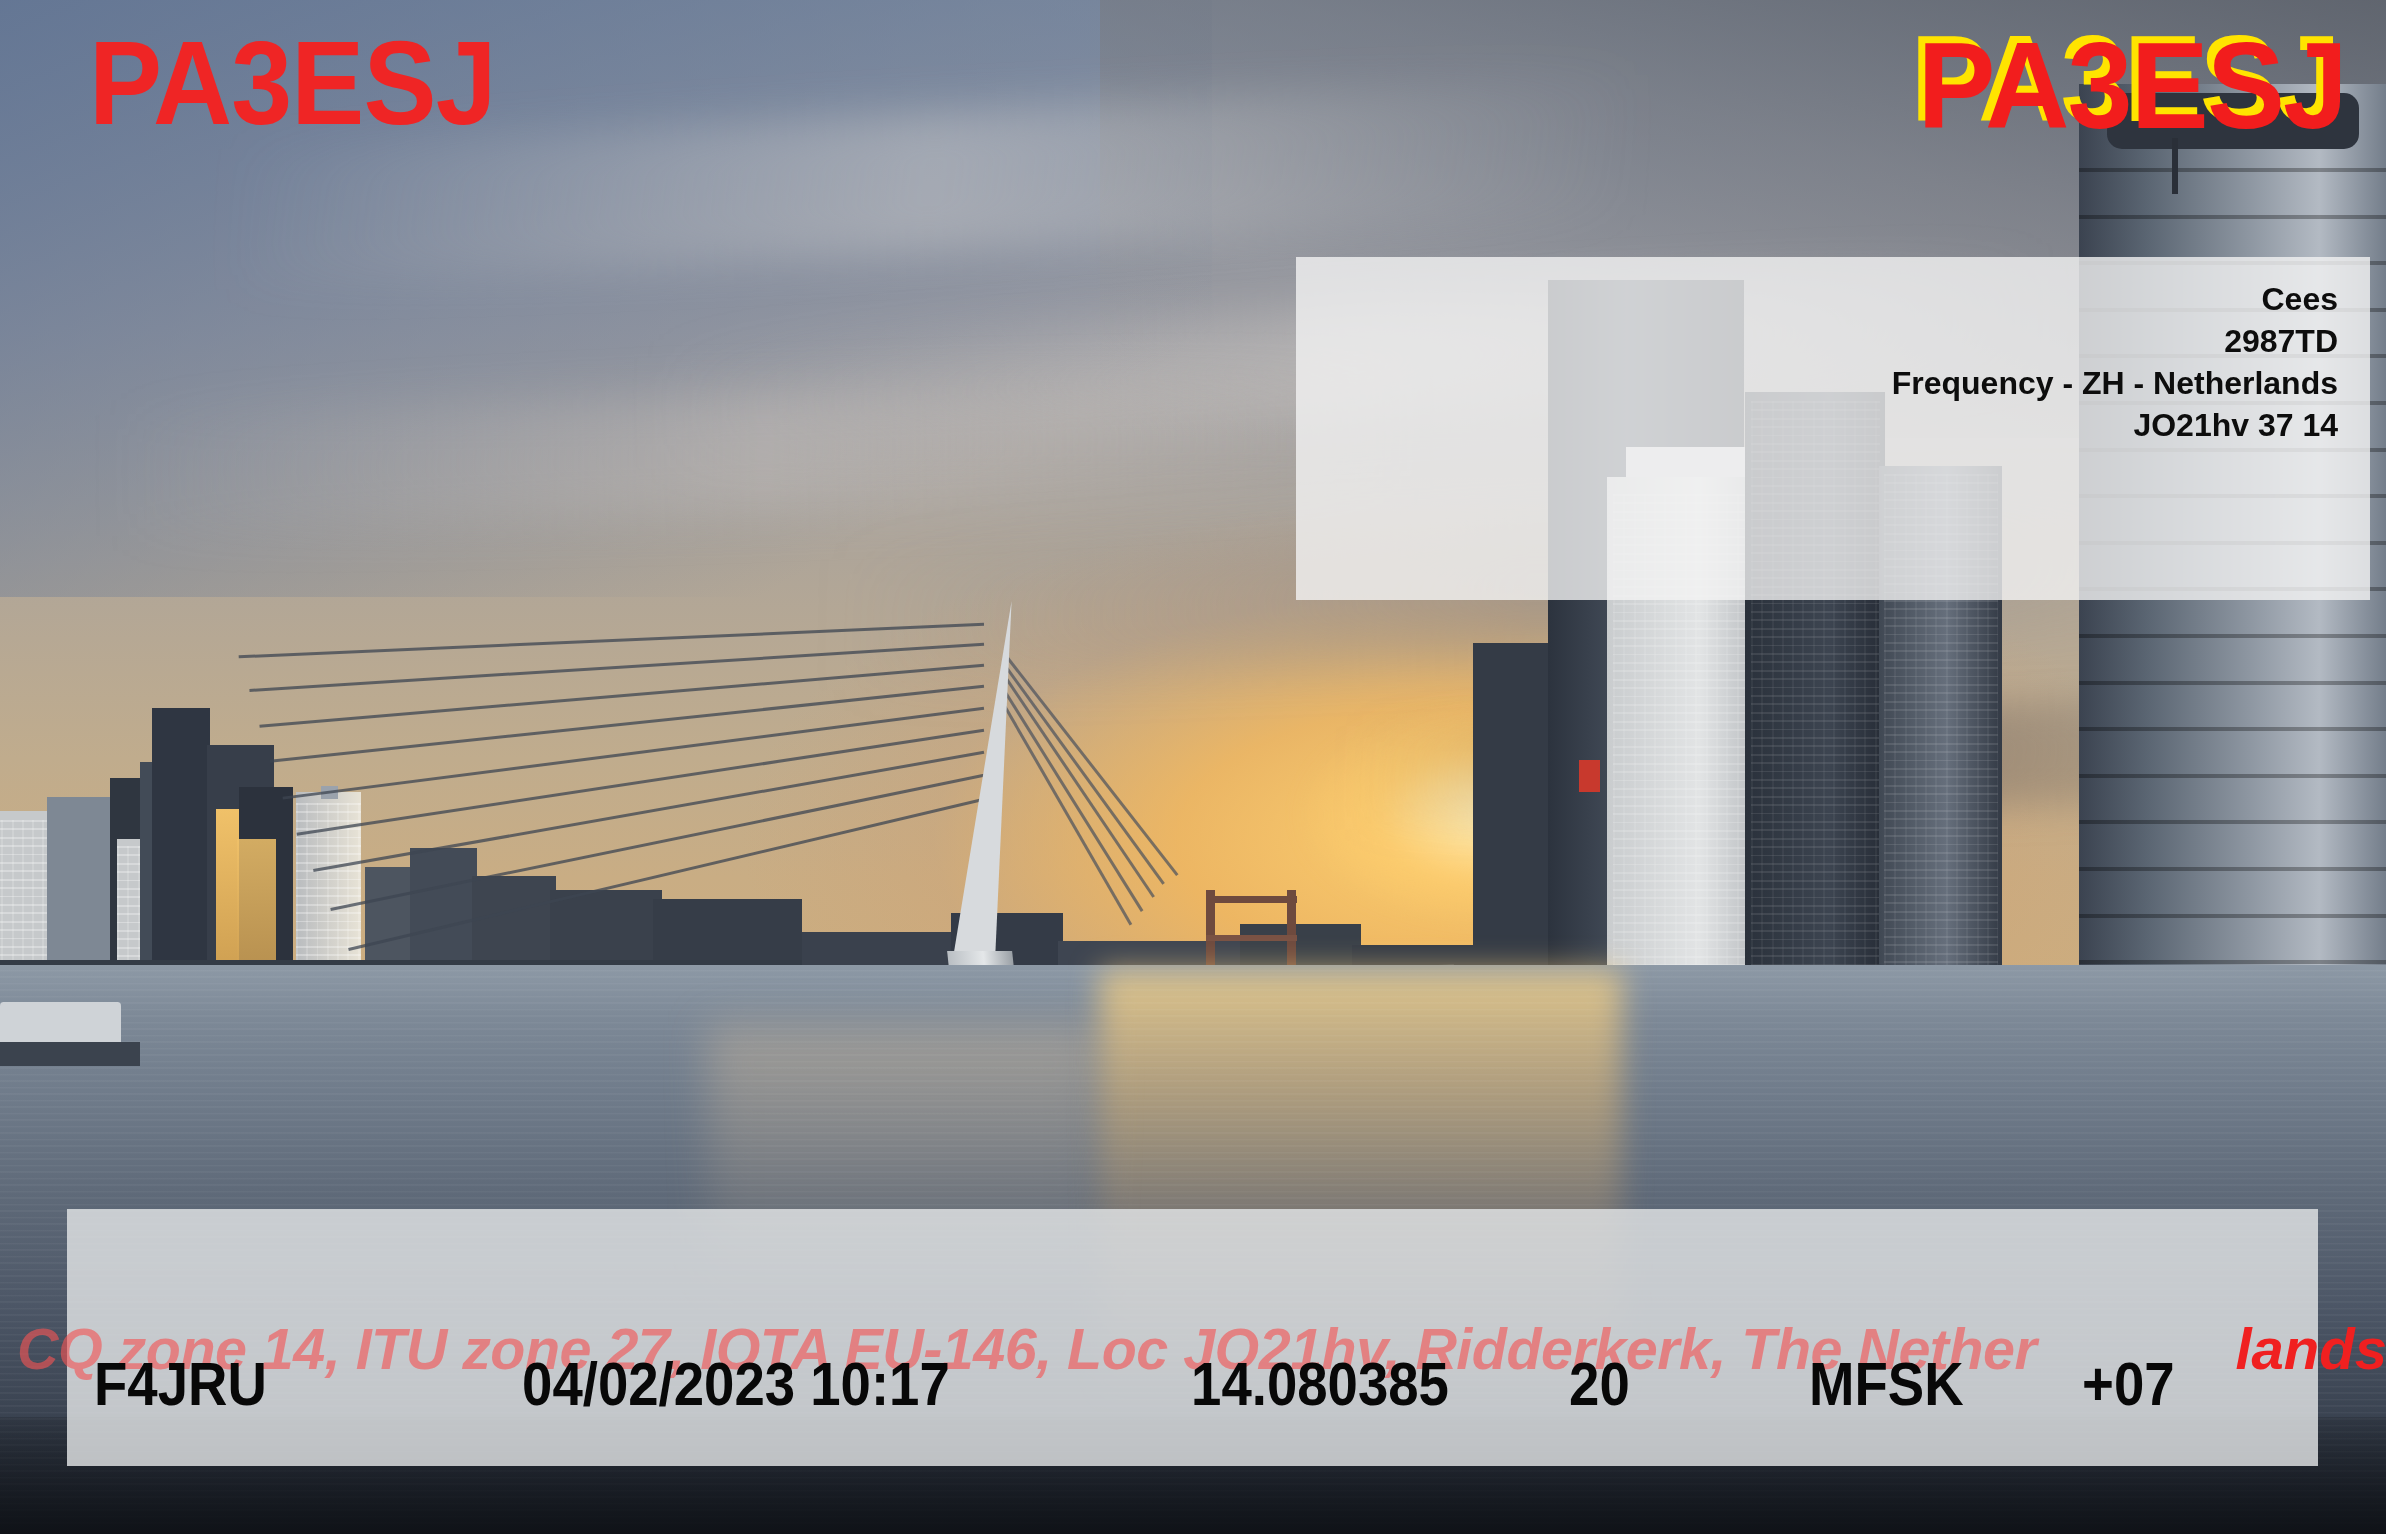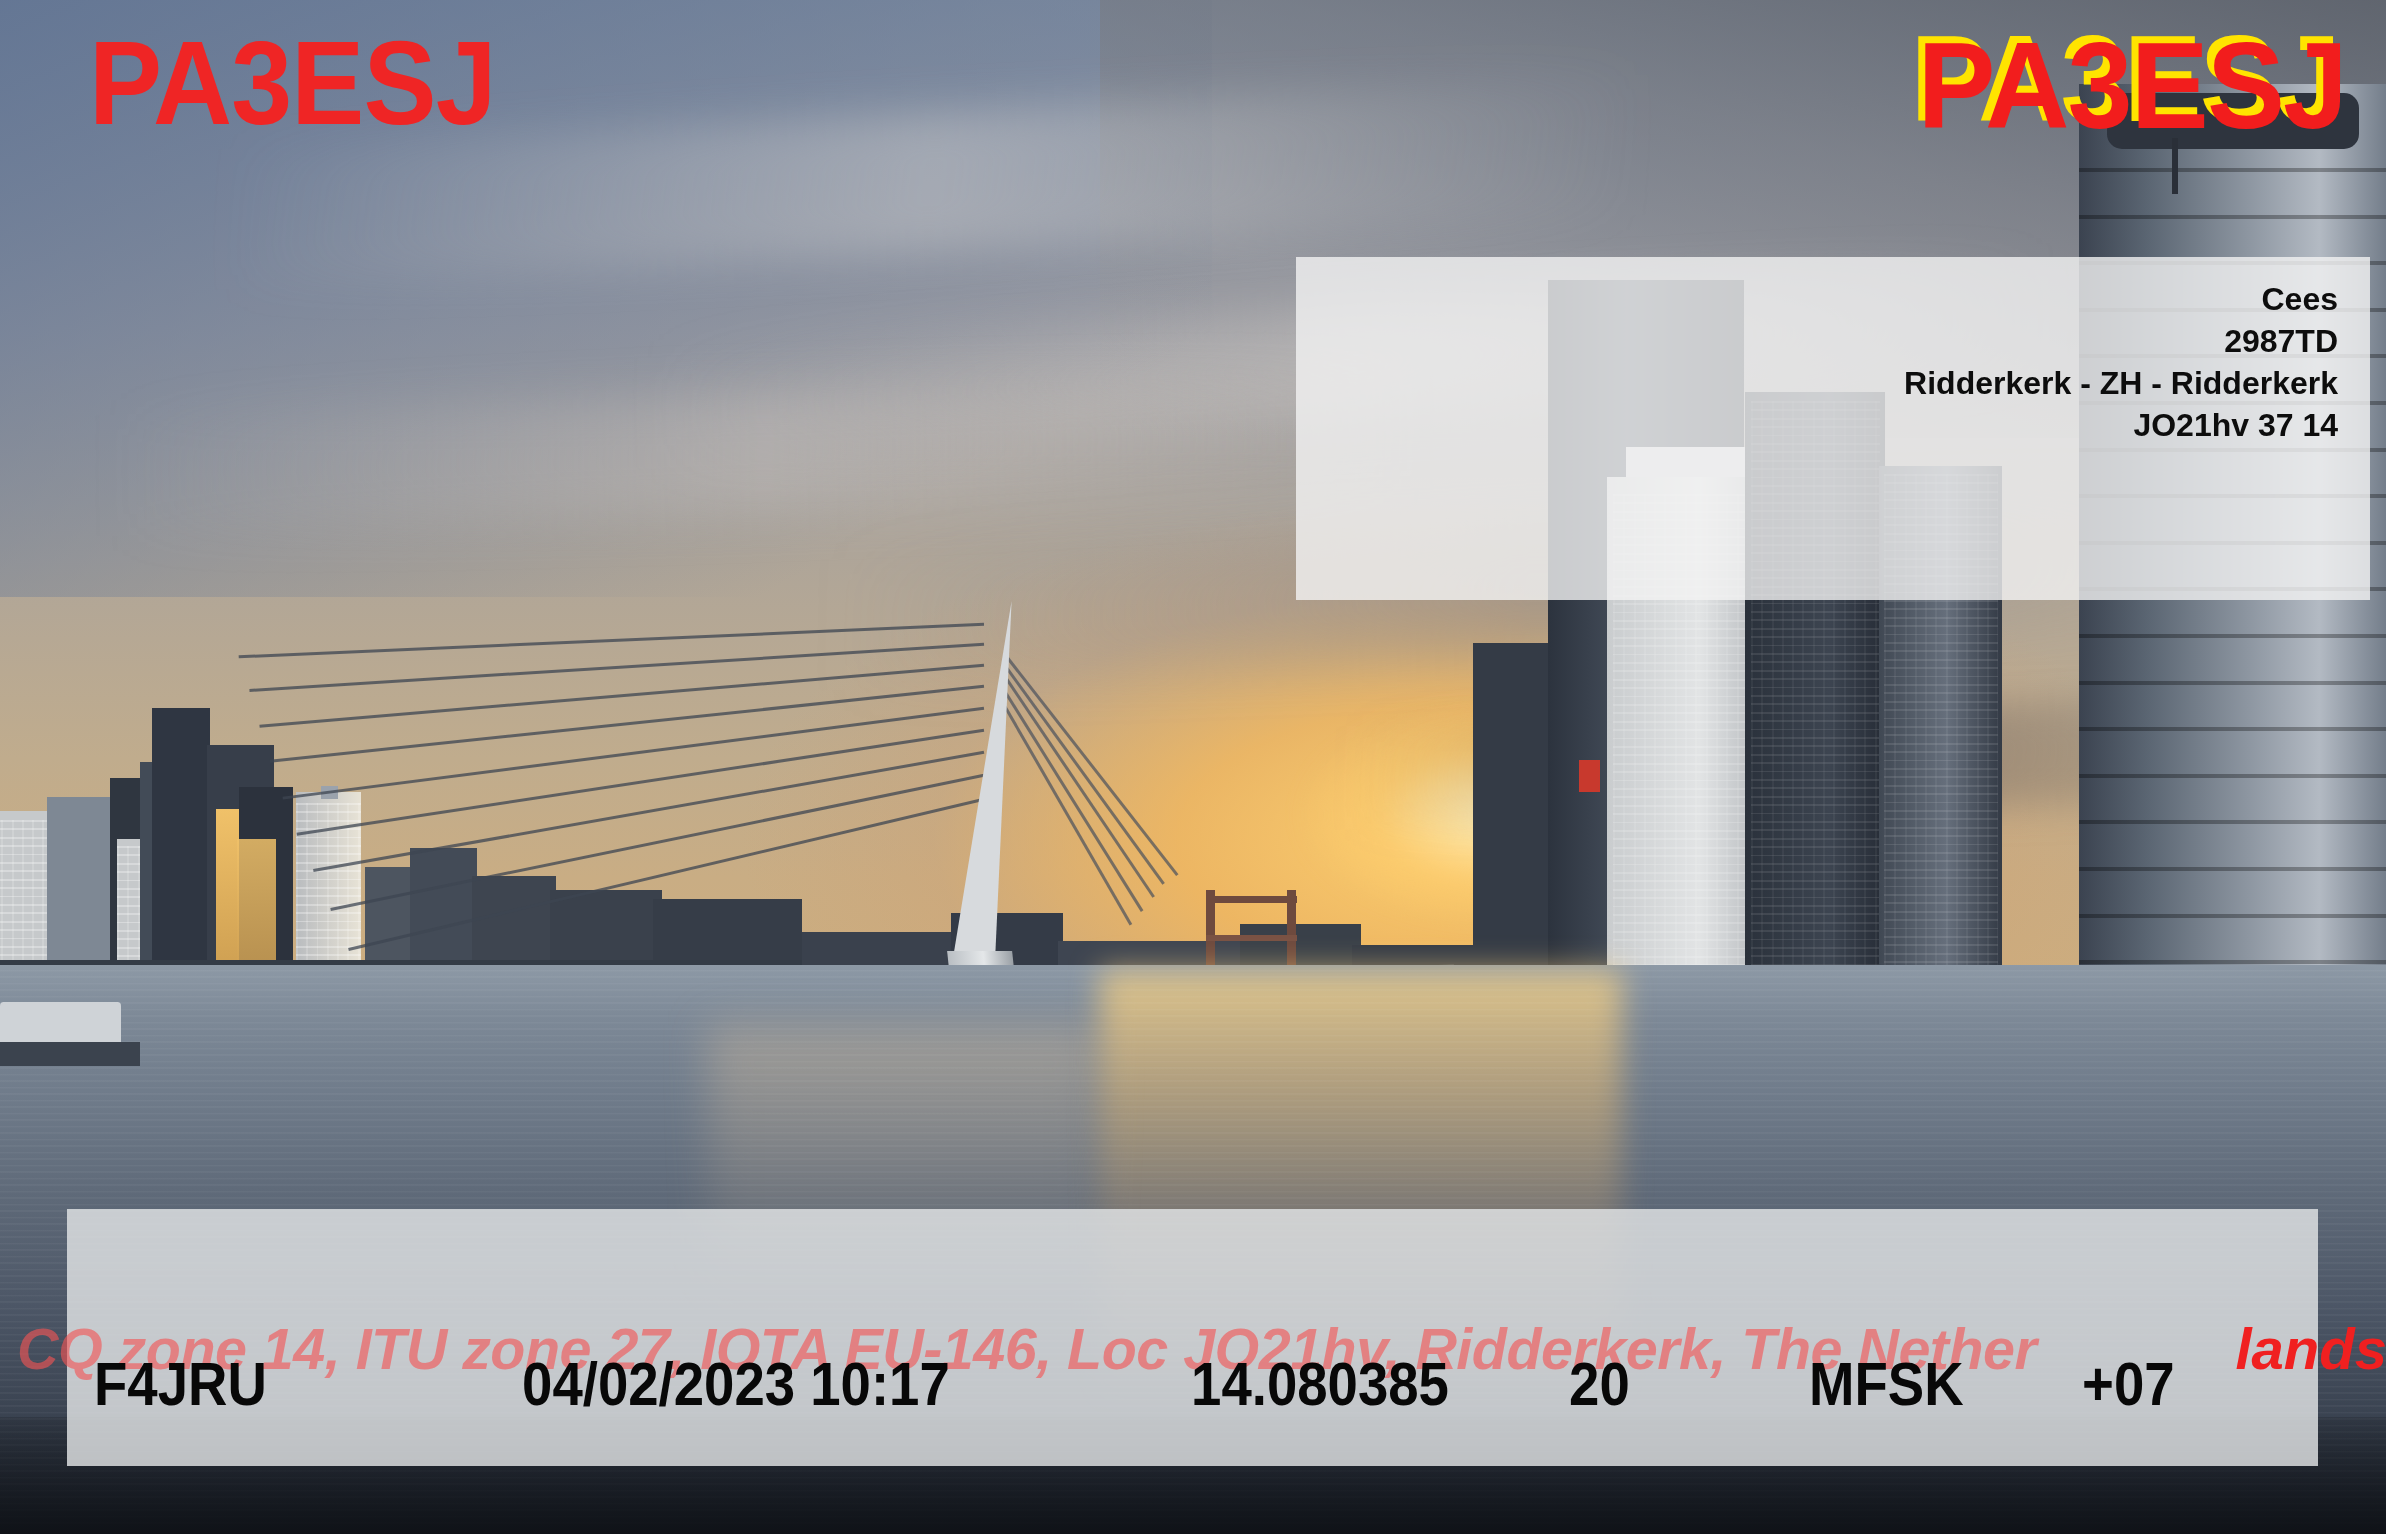--- a/index.html
+++ b/index.html
@@ -353,21 +353,21 @@
   <div class="ph" id="boat"></div>
   <div class="ph" id="boatHull"></div>
   <div class="ph" id="fgDark"></div>
 
   <div id="callLeft">PA3ESJ</div>
   <div id="callRight">PA3ESJ</div>
 
   <div id="addrBox">
     <div class="ln">Cees</div>
     <div class="ln">2987TD</div>
-    <div class="ln">Ridderkerk - ZH - Ridderkerk</div>
+    <div class="ln">Frequency - ZH - Netherlands</div>
     <div class="ln">JO21hv 37 14</div>
   </div>
 
   <div id="tablePanel"></div>
 
   <div id="slogan">CQ zone 14, ITU zone 27, IOTA EU-146, Loc JO21hv, Ridderkerk, The Nether</div>
   <div id="sloganTail">lands</div>
 
 
   <div id="valRow">

